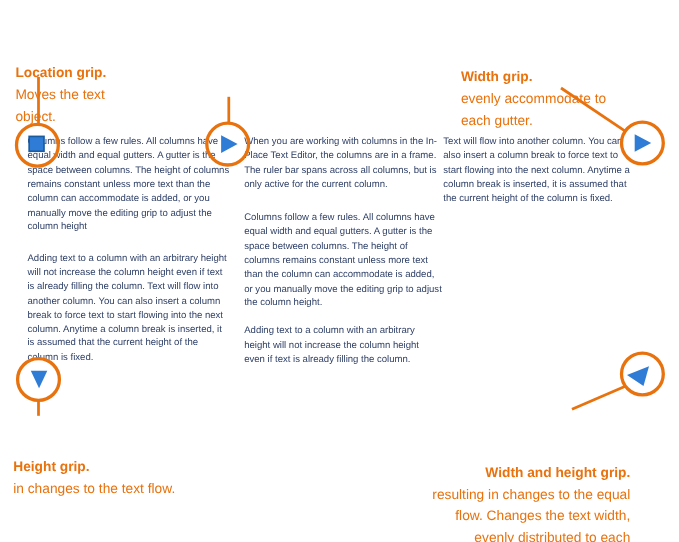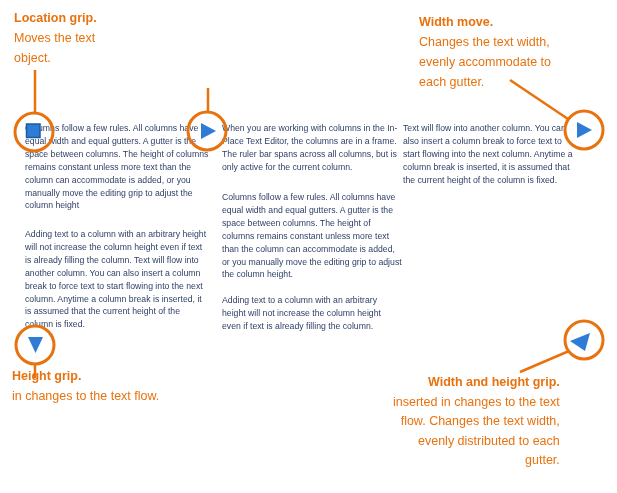--- a/index.html
+++ b/index.html
@@ -11,20 +11,21 @@
     font-family: "Liberation Sans", sans-serif;
     overflow: hidden;
   }
   .callout {
     position: absolute;
     color: #E8720E;
     font-size: 12.5px;
     line-height: 20px;
     white-space: nowrap;
     z-index: 2;
+    margin-top: 48px;
   }
   .callout-title { font-weight: 700; }
   .body-para {
     position: absolute;
     color: #2E3F66;
     font-size: 8.7px;
     line-height: 12.9px;
     z-index: 1;
   }
   svg.overlay {
@@ -40,34 +41,33 @@
 <div class="canvas">
 
   <div class="callout" style="left:14px; top:8px;">
     <div class="callout-title">Location grip.</div>
     <div>Moves the text</div>
     <div>object.</div>
   </div>
 
 
   <div class="callout" style="left:419px; top:12px;">
-    <div class="callout-title">Width move.</div>
-    <div>Changes the text width,</div>
+    <div class="callout-title">Width grip.</div>
     <div>evenly accommodate to</div>
     <div>each gutter.</div>
   </div>
 
   <div class="callout" style="left:12px; top:366px;">
     <div class="callout-title">Height grip.</div>
     <div>in changes to the text flow.</div>
   </div>
 
   <div class="callout" style="left:393px; top:373px; line-height:19.5px;text-align:right;">
     <div class="callout-title">Width and height grip.</div>
-    <div>inserted in changes to the text</div>
+    <div>resulting in changes to the equal</div>
     <div>flow. Changes the text width,</div>
     <div>evenly distributed to each</div>
     <div>gutter.</div>
   </div>
 
   <div class="body-para" style="left:25px; top:122px; width:184px;">Columns follow a few rules. All columns have equal width and equal gutters. A gutter is the space between columns. The height of columns remains constant unless more text than the column can accommodate is added, or you manually move the editing grip to adjust the column height</div>
   <div class="body-para" style="left:25px; top:228px; width:184px;">Adding text to a column with an arbitrary height will not increase the column height even if text is already filling the column. Text will flow into another column. You can also insert a column break to force text to start flowing into the next column. Anytime a column break is inserted, it is assumed that the current height of the column is fixed.</div>
 
   <div class="body-para" style="left:222px; top:122px; width:180px;">When you are working with columns in the In-Place Text Editor, the columns are in a frame. The ruler bar spans across all columns, but is only active for the current column.</div>
   <div class="body-para" style="left:222px; top:191px; width:180px;">Columns follow a few rules. All columns have equal width and equal gutters. A gutter is the space between columns. The height of columns remains constant unless more text than the column can accommodate is added, or you manually move the editing grip to adjust the column height.</div>

